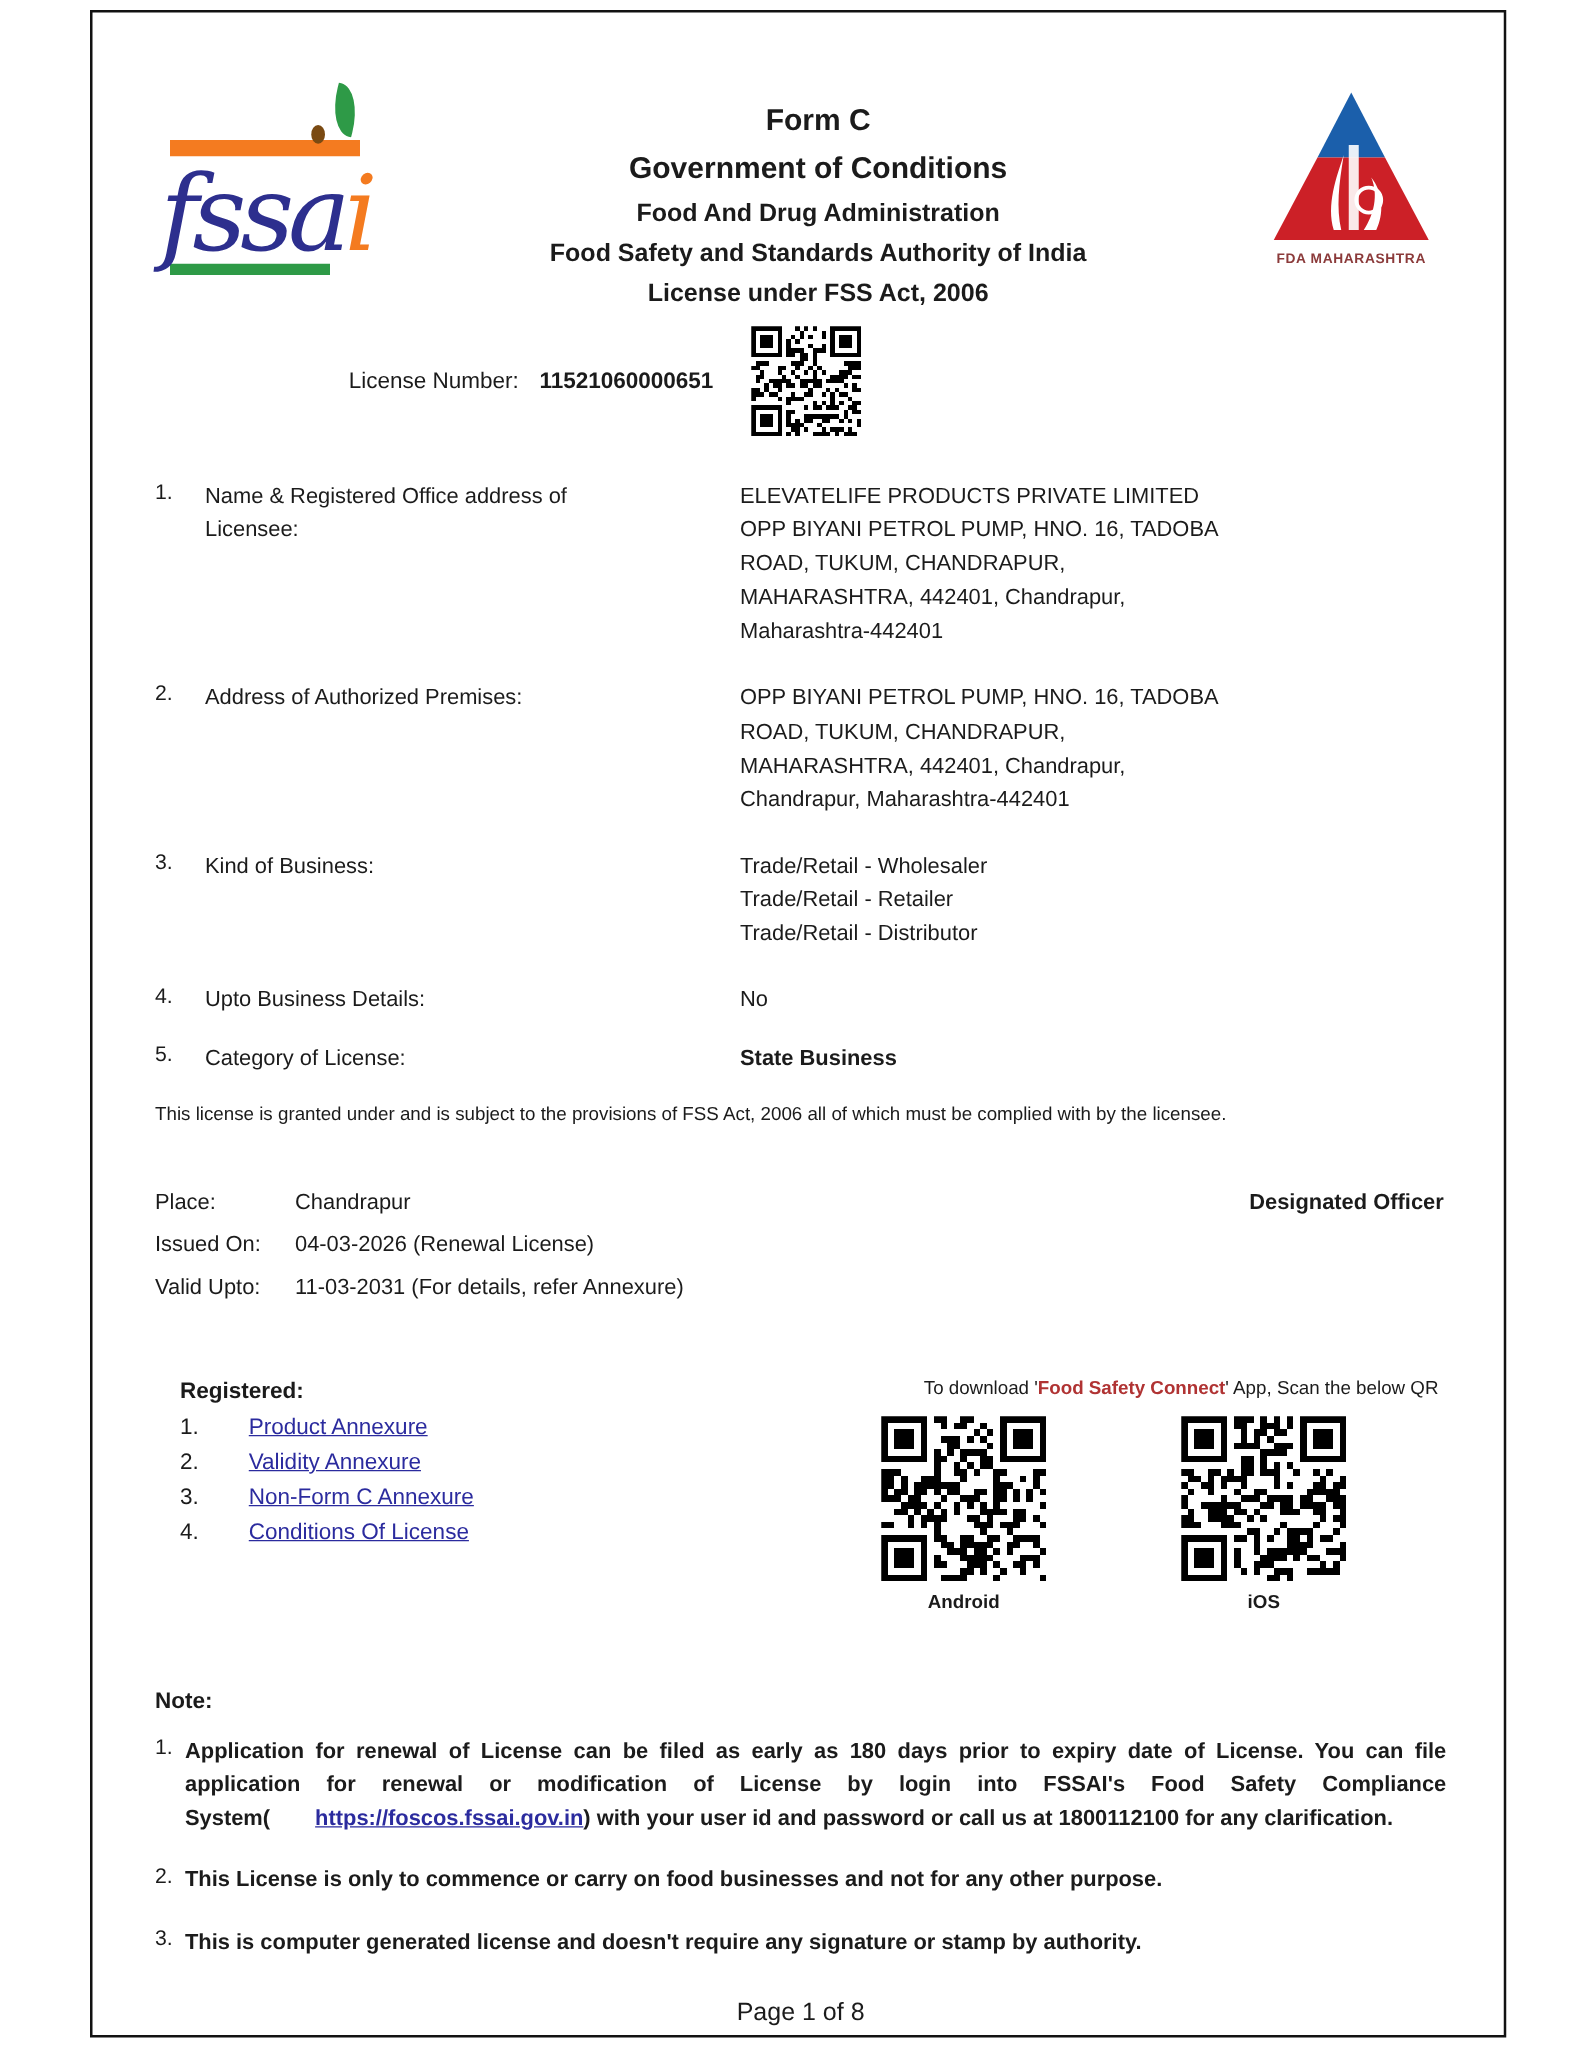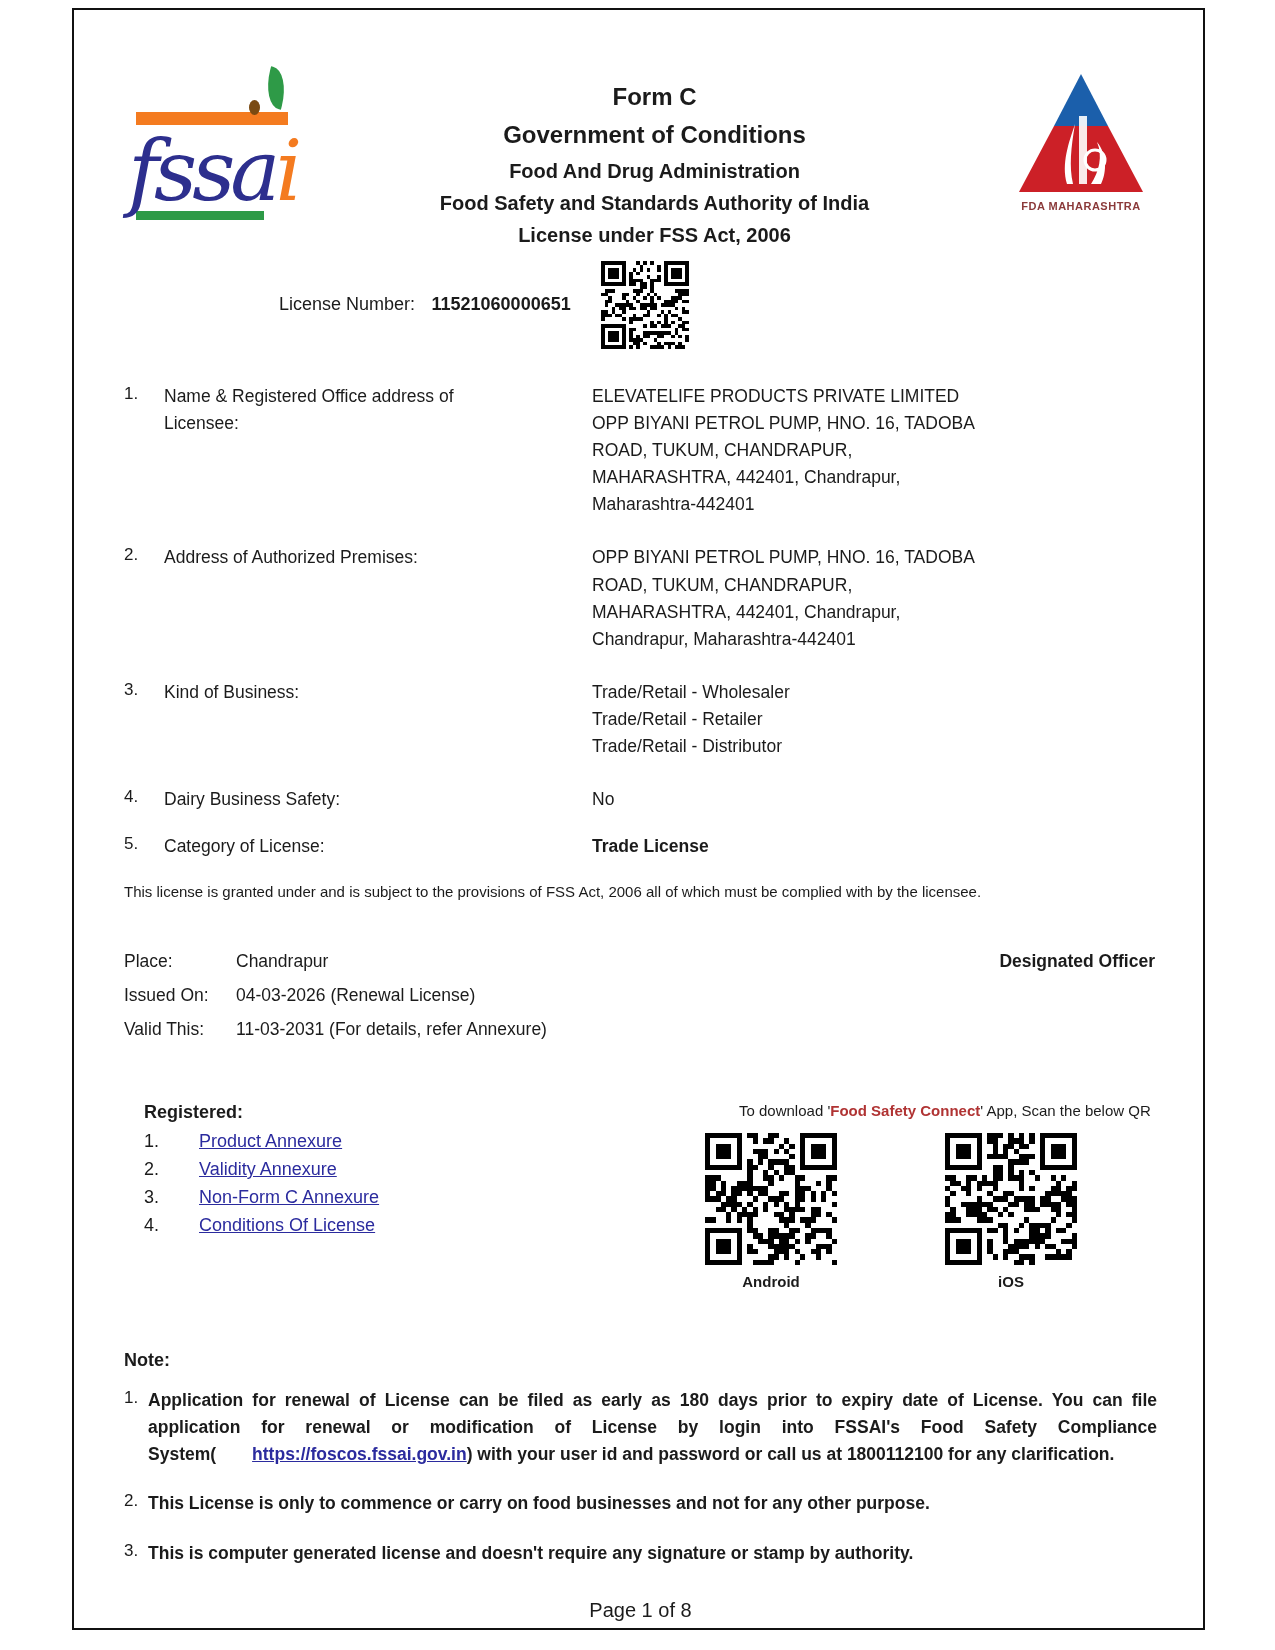--- a/index.html
+++ b/index.html
@@ -348,44 +348,44 @@
     </div>
     <div class="item-row">
       <div class="item-no">3.</div>
       <div class="item-label">Kind of Business:</div>
       <div class="item-value">Trade/Retail - Wholesaler
 Trade/Retail - Retailer
 Trade/Retail - Distributor</div>
     </div>
     <div class="item-row" style="margin-bottom:20px;">
       <div class="item-no">4.</div>
-      <div class="item-label">Dairy Business Safety:</div>
+      <div class="item-label">Upto Business Details:</div>
       <div class="item-value">No</div>
     </div>
     <div class="item-row" style="margin-bottom:0;">
       <div class="item-no">5.</div>
       <div class="item-label">Category of License:</div>
-      <div class="item-value v-bold">Trade License</div>
+      <div class="item-value v-bold">State Business</div>
     </div>
   </div>
 
   <p class="granted">This license is granted under and is subject to the provisions of FSS Act, 2006 all of which must be complied with by the licensee.</p>
 
   <div class="meta">
     <div class="meta-row">
       <div class="meta-label">Place:</div>
       <div class="meta-value">Chandrapur</div>
       <div class="officer">Designated Officer</div>
     </div>
     <div class="meta-row">
       <div class="meta-label">Issued On:</div>
       <div class="meta-value">04-03-2026 (Renewal License)</div>
     </div>
     <div class="meta-row">
-      <div class="meta-label">Valid This:</div>
+      <div class="meta-label">Valid Upto:</div>
       <div class="meta-value">11-03-2031 (For details, refer Annexure)</div>
     </div>
   </div>
 
   <div class="annex-dl">
     <div class="annex">
       <div class="annex-h">Registered:</div>
       <ul class="annex-list">
         <li><span class="annex-no">1.</span><a class="link">Product Annexure</a></li>
         <li><span class="annex-no">2.</span><a class="link">Validity Annexure</a></li>

